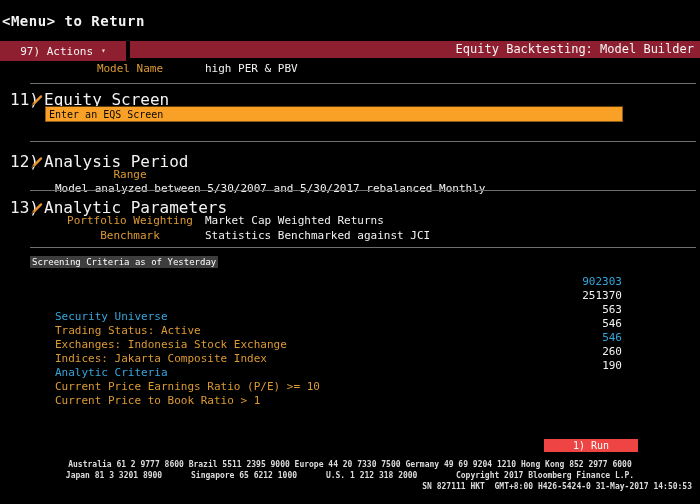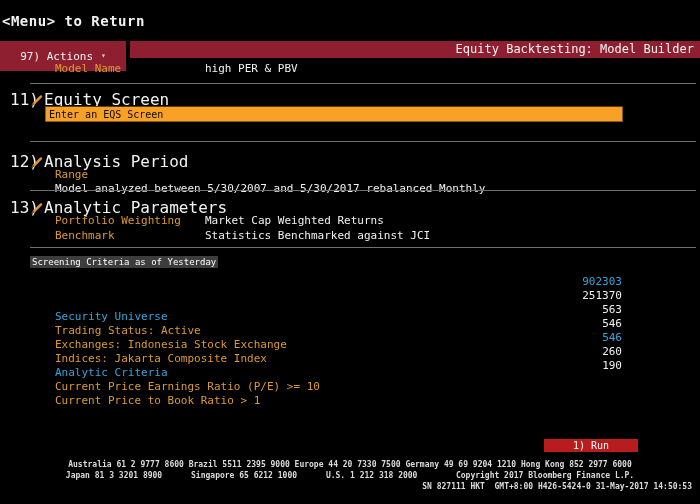--- a/index.html
+++ b/index.html
@@ -10,32 +10,32 @@
   }
   .menu-hint {
     position:absolute; left:2px; top:13px; color:#f2f2f2;
     font-size:14px; font-weight:bold; letter-spacing:0.5px;
   }
   .titlebar {
     position:absolute; left:0; top:41px; width:700px; height:17px;
     background:#8e1f30; display:flex; align-items:center;
   }
   .actions-btn {
-    position:absolute; left:0; top:0; width:130px; height:30px;
+    position:absolute; left:0; top:0; width:130px; height:20px;
     background:#8e1f30; border-right:4px solid #000; cursor:pointer;
     display:flex; align-items:center; justify-content:center; gap:8px;
   }
   .actions-btn .lbl { color:#f5f5f5; font-size:11px; }
   .caret { color:#e8d9da; font-size:8px; line-height:8px; }
   .bar-title {
     position:absolute; right:6px; top:0; height:17px; line-height:17px;
     color:#f5f5f5; font-size:12px;
   }
   .row { position:absolute; display:flex; }
-  .lab-orange { color:#dd9a33; }
+  .lab-orange { color:#dd9a33;text-align:center; }
   .val-white { color:#f2f2f2; }
   .cyan { color:#36a5db; }
   .fs11 { font-size:11px; line-height:14px; }
   .model-row { left:55px; top:62px; }
   .model-row .k { width:150px; }
   .hline { position:absolute; left:30px; width:666px; height:1px; background:#6f6f6f; }
   .hl1 { top:83px; } .hl2 { top:141px; } .hl3 { top:190px; } .hl4 { top:247px; }
   .section-head {
     position:absolute; left:10px; display:flex; align-items:center; gap:0;
     color:#f2f2f2; font-size:16px; cursor:pointer;
@@ -60,21 +60,21 @@
     padding-left:2px;
   }
   .crit-rows { position:absolute; left:30px; top:275px; width:592px; }
   .crit-row {
     display:flex; justify-content:space-between; height:14px;
     font-size:11px; line-height:14px; cursor:pointer;
   }
   .crit-row .k { padding-left:25px;margin-top:35px; }
   .run-btn {
     position:absolute; left:544px; top:439px; width:94px; height:13px;
-    background:#b91c1c; color:#ffffff; font-size:10px; line-height:13px;
+    background:#ef4444; color:#ffffff; font-size:10px; line-height:13px;
     text-align:center; cursor:pointer; font-family:"DejaVu Sans Mono", monospace;
     border:0; display:block;
   }
   .footer {
     position:absolute; left:0; top:459px; width:700px; color:#dcdcdc;
     font-size:8px;
   }
   .footer div { white-space:pre; line-height:11px;font-weight:bold; }
   .f-center { text-align:center; }
   .f-right { text-align:right; padding-right:8px; }

